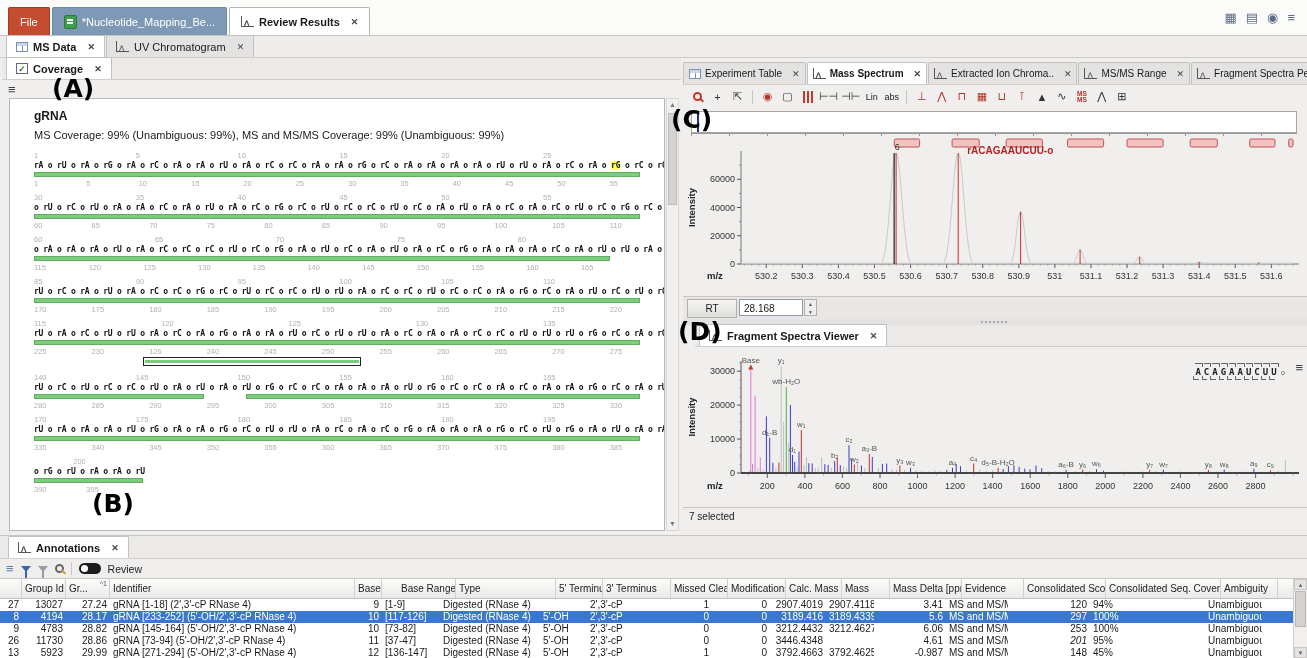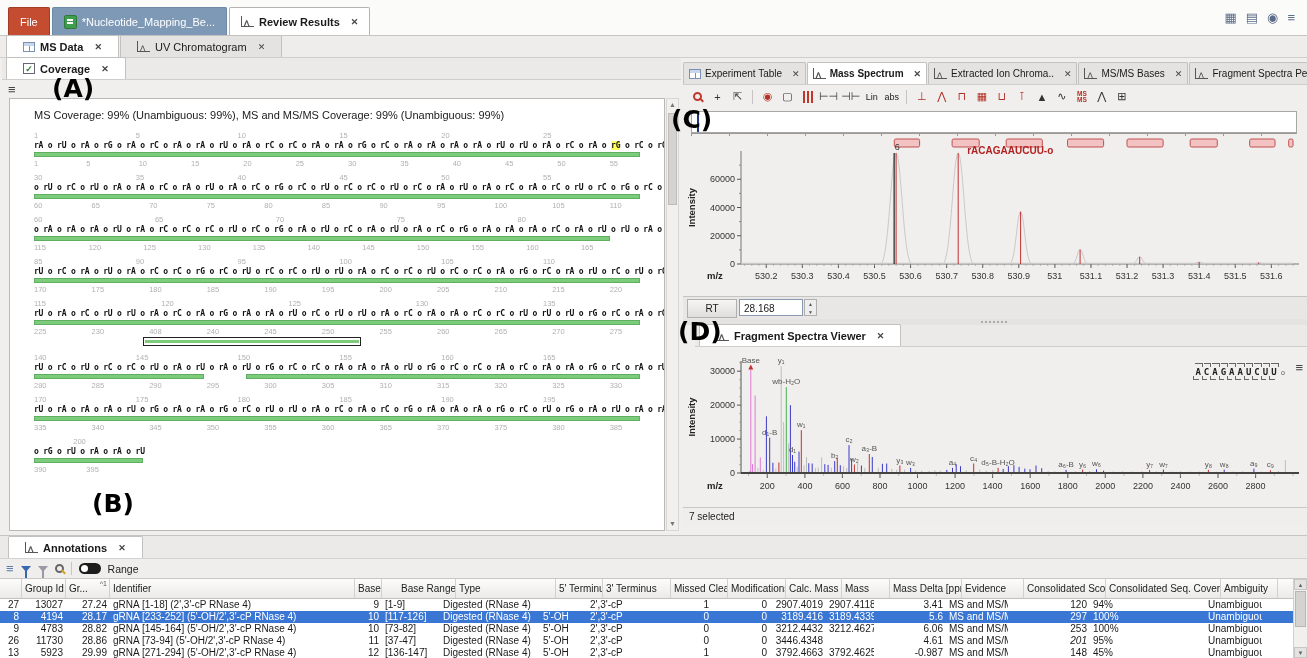--- a/index.html
+++ b/index.html
@@ -8,21 +8,21 @@
   #titlebar{position:absolute;top:0;left:0;right:0;height:36px;background:#fbfbfa;border-bottom:1px solid #c6c5c3;display:flex;align-items:flex-end;padding-left:8px;box-sizing:border-box;}
   .wtab{height:27px;display:flex;align-items:center;gap:5px;padding:0 11px;font-size:11px;border:1px solid #b5b4b2;border-bottom:none;margin-right:2px;border-radius:2px 2px 0 0;cursor:default;white-space:nowrap;}
   .wtab.file{background:#c44c31;border-color:#a23c24;color:#fff;}
   .wtab.doc{background:#7e99b5;border-color:#6d88a4;color:#fff;}
   .wtab.sel{background:#fff;font-weight:bold;}
   .tab-close{font-size:9px;color:#444;margin-left:6px;}
   #win-icons{position:absolute;right:12px;top:10px;display:flex;gap:9px;font-size:13px;color:#5c6c86;}
   #win-icons span{cursor:default;}
   
   #doc-tabs{position:absolute;top:36px;left:0;right:0;height:22px;background:#eeedeb;border-bottom:1px solid #cfcecc;display:flex;align-items:flex-end;padding-left:6px;box-sizing:border-box;}
-  .ptab{height:21px;display:flex;align-items:center;gap:5px;padding:0 16px;font-size:11px;border:1px solid #c2c1bf;border-bottom:none;margin-right:1px;background:#e4e3e1;border-radius:2px 2px 0 0;white-space:nowrap;}
+  .ptab{height:21px;display:flex;align-items:center;gap:5px;padding:0 9px;font-size:11px;border:1px solid #c2c1bf;border-bottom:none;margin-right:1px;background:#e4e3e1;border-radius:2px 2px 0 0;white-space:nowrap;}
   .ptab.sel{background:#fff;font-weight:bold;}
   
   .ic-grid{width:12px;height:10px;display:inline-block;box-sizing:border-box;border:1px solid #7792b5;background:linear-gradient(#c9d6ea 3px,rgba(0,0,0,0) 3px),linear-gradient(90deg,rgba(0,0,0,0) 5px,#7792b5 5px,#7792b5 6px,rgba(0,0,0,0) 6px);background-color:#fff;}
   .ic-peak{width:13px;height:11px;display:inline-block;box-sizing:border-box;border-left:1px solid #555;border-bottom:1px solid #555;position:relative;overflow:hidden;}
   .ic-peak::after{content:"⋀";position:absolute;left:1px;bottom:-2px;font-size:9px;color:#555;line-height:8px;}
   .ic-check{width:12px;height:11px;display:inline-block;box-sizing:border-box;border:1px solid #667;background:#fff;font-size:9px;line-height:10px;color:#2f7a33;text-align:center;}
   .ic-check::after{content:"✓";}
   .ic-doc{width:11px;height:12px;display:inline-block;background:#3f9e4d;border:1px solid #2e7a39;border-radius:2px;position:relative;}
   .ic-doc::after{content:"";position:absolute;left:2px;top:3px;width:6px;height:2px;background:#fff;box-shadow:0 3px 0 #fff;}
   .mag{width:9px;height:9px;border:2px solid #c0392b;border-radius:50%;position:relative;display:inline-block;box-sizing:border-box;}
@@ -149,20 +149,21 @@
   <div id="left-panel">
     <div class="panel-tabbar">
       <div class="ptab sel">
         <span class="ic-check"></span>
         <span style="font-weight:bold">Coverage</span>
         <span class="tab-close">✕</span>
       </div>
     </div>
     <span id="cov-menu" class="hamburger">≡</span>
     <div id="cov-box">
+      <div id="cov-title">gRNA</div>
       <div id="cov-summary">MS Coverage: 99% (Unambiguous: 99%), MS and MS/MS Coverage: 99% (Unambiguous: 99%)</div>
       <div id="cov-rows">
           <div class="seq-row" style="width: 100%;">
             <div class="top-nums">
               <span style="left: 0%;">1</span>
               <span style="left: 16.8%;">5</span>
               <span style="left: 33.6%;">10</span>
               <span style="left: 50.4%;">15</span>
               <span style="left: 67.2%;">20</span>
               <span style="left: 84%;">25</span>
@@ -274,21 +275,21 @@
               <span style="left: 63%;">130</span>
               <span style="left: 84%;">135</span>
             </div>
             <div class="seq-text"><span>rU o rA o rC o rU o rU o rA o rC o rA o rG o rA o rA o rU o rC o rU o rU o rA o rC o rA o rA o rC o rC o rU o rU o rU o rG o rC o rA o rG o</span></div>
             <div class="bar-track">
               <div class="bar-seg" style="left: 0%; width: 100%;"></div>
             </div>
             <div class="ruler">
               <span style="left: 0%;">225</span>
               <span style="left: 9.5%;">230</span>
-              <span style="left: 19%;">408</span>
+              <span style="left: 19%;">126</span>
               <span style="left: 28.5%;">240</span>
               <span style="left: 38%;">245</span>
               <span style="left: 47.5%;">250</span>
               <span style="left: 57%;">255</span>
               <span style="left: 66.5%;">260</span>
               <span style="left: 76%;">265</span>
               <span style="left: 85.5%;">270</span>
               <span style="left: 95%;">275</span>
             </div>
             <div class="sel-line">
@@ -386,21 +387,21 @@
           <span style="font-weight: bold;">Mass Spectrum</span>
           <span class="tab-close">✕</span>
         </div>
         <div class="ptab">
           <span class="ic-peak"></span>
           <span>Extracted Ion Chroma..</span>
           <span class="tab-close">✕</span>
         </div>
         <div class="ptab">
           <span class="ic-peak"></span>
-          <span>MS/MS Bases</span>
+          <span>MS/MS Range</span>
           <span class="tab-close">✕</span>
         </div>
         <div class="ptab">
           <span class="ic-peak"></span>
           <span>Fragment Spectra Pea..</span>
         </div>
       </div>
     <div id="spec-toolbar">
         <span class="tbi">
           <span class="mag"></span>
@@ -836,21 +837,21 @@
         <span class="tab-close">✕</span>
       </div>
     </div>
     <div id="ann-toolbar">
       <span class="hamburger" style="color:#5c7ba8">≡</span>
       <span class="funnel"></span>
       <span class="funnel outline"></span>
       <span class="mag dark"></span>
       <span class="sep"></span>
       <span class="toggle"></span>
-      <span id="ann-review-label">Range</span>
+      <span id="ann-review-label">Review</span>
     </div>
     <div id="ann-table">
         <div class="t-row hdr">
           <div class="t-cell" style="width: 22px;"></div>
           <div class="t-cell" style="width: 44px;">Group Id</div>
           <div class="t-cell" style="width: 44px;">Gr...<span class="sortmark">^1</span></div>
           <div class="t-cell" style="width: 245px;">Identifier</div>
           <div class="t-cell" style="width: 27px;">Bases</div>
           <div class="t-cell" style="width: 58px; margin-left: 16px;">Base Range</div>
           <div class="t-cell" style="width: 100px;">Type</div>

